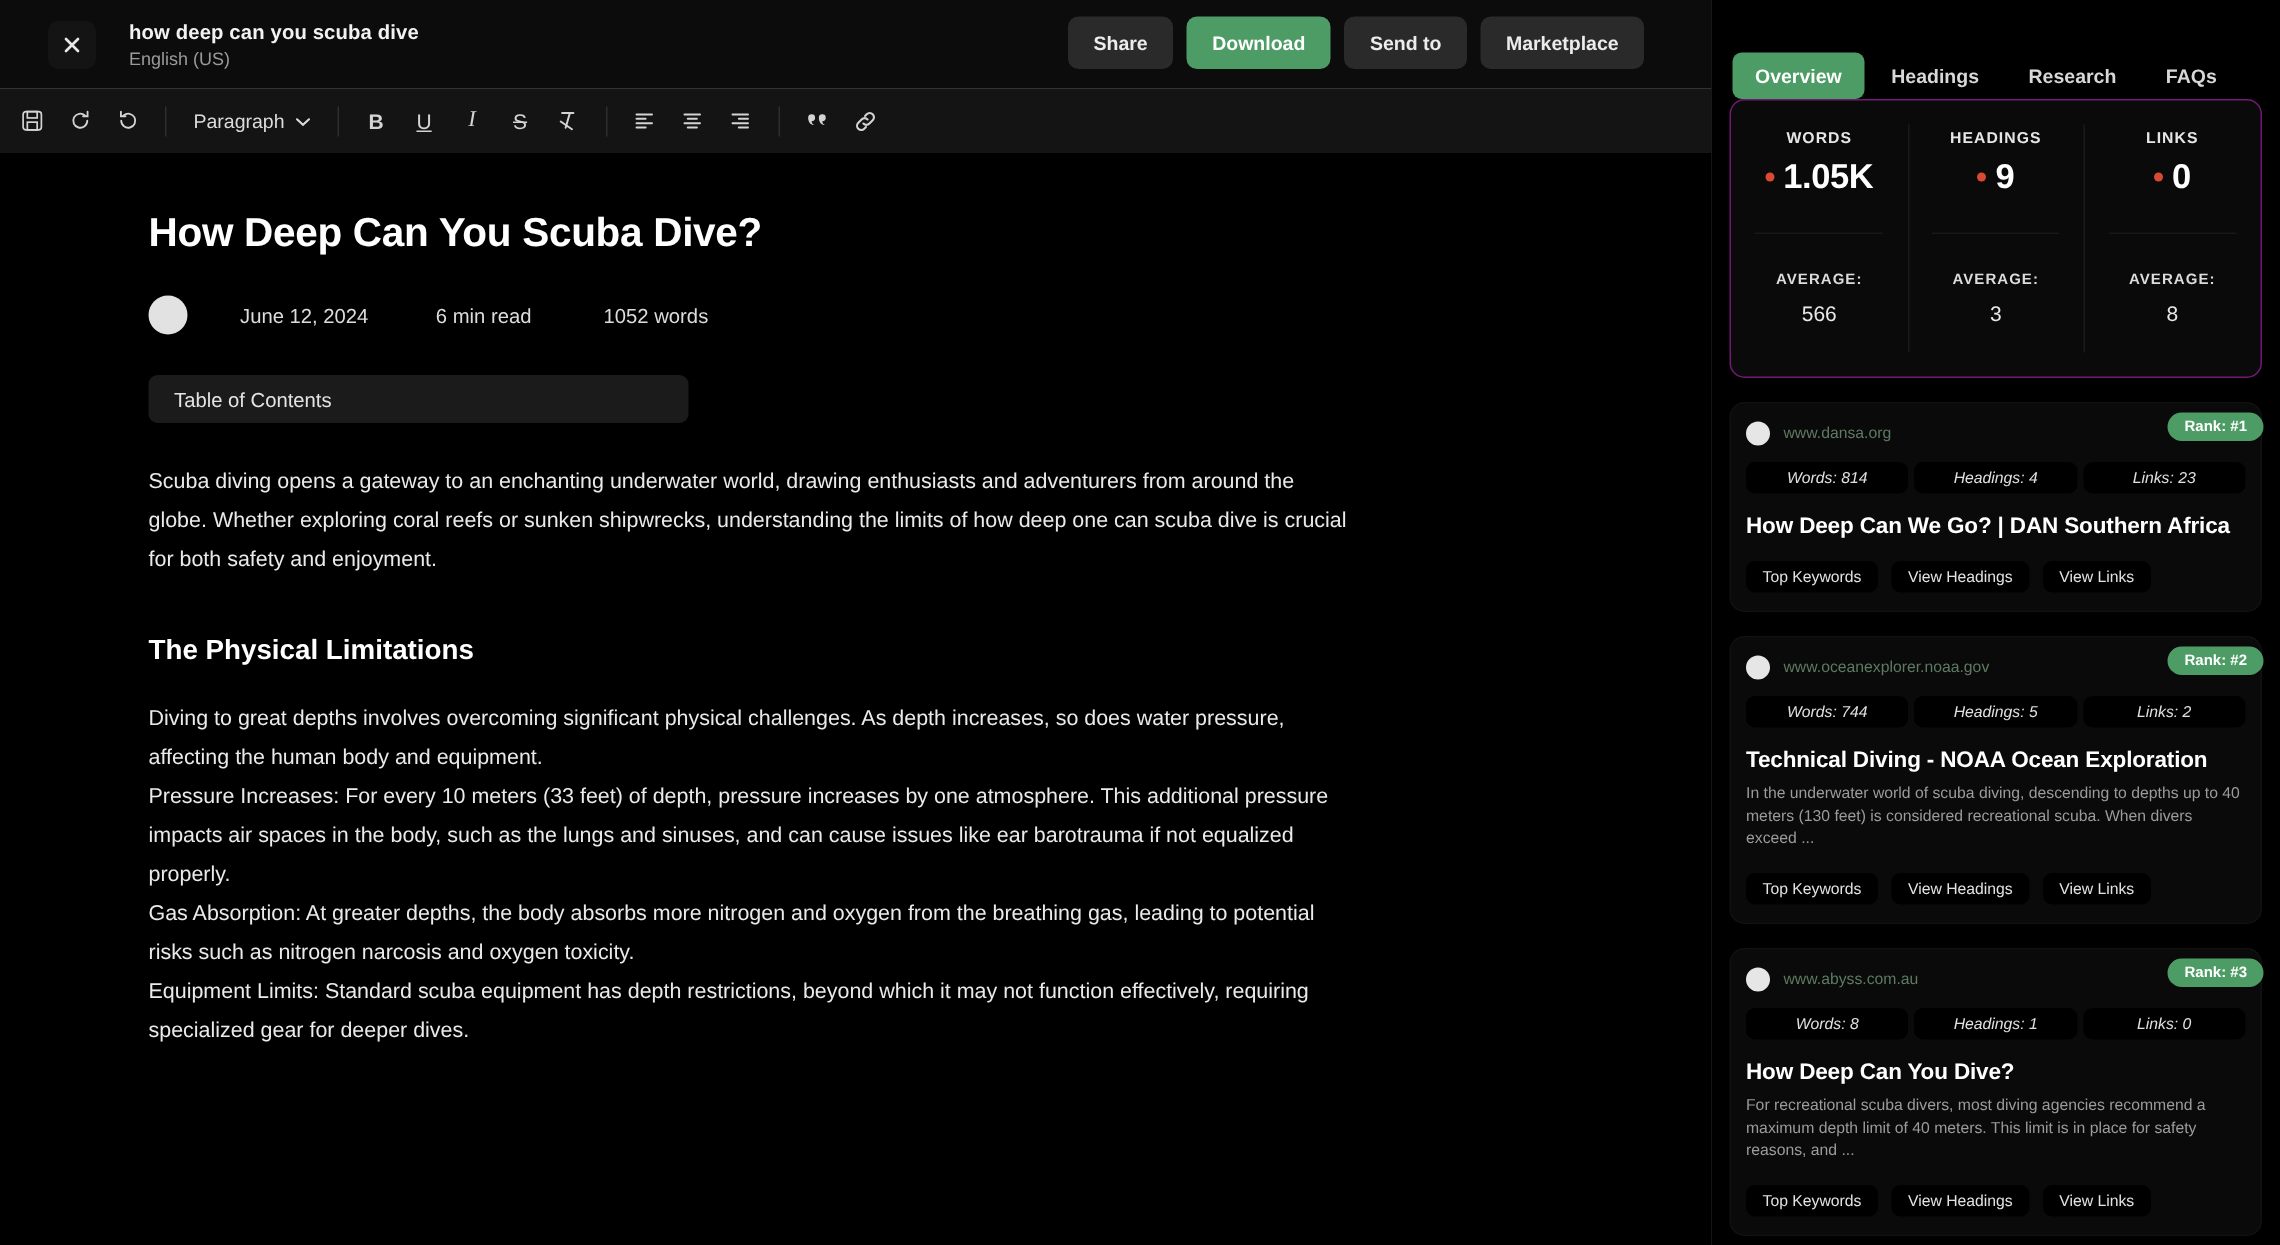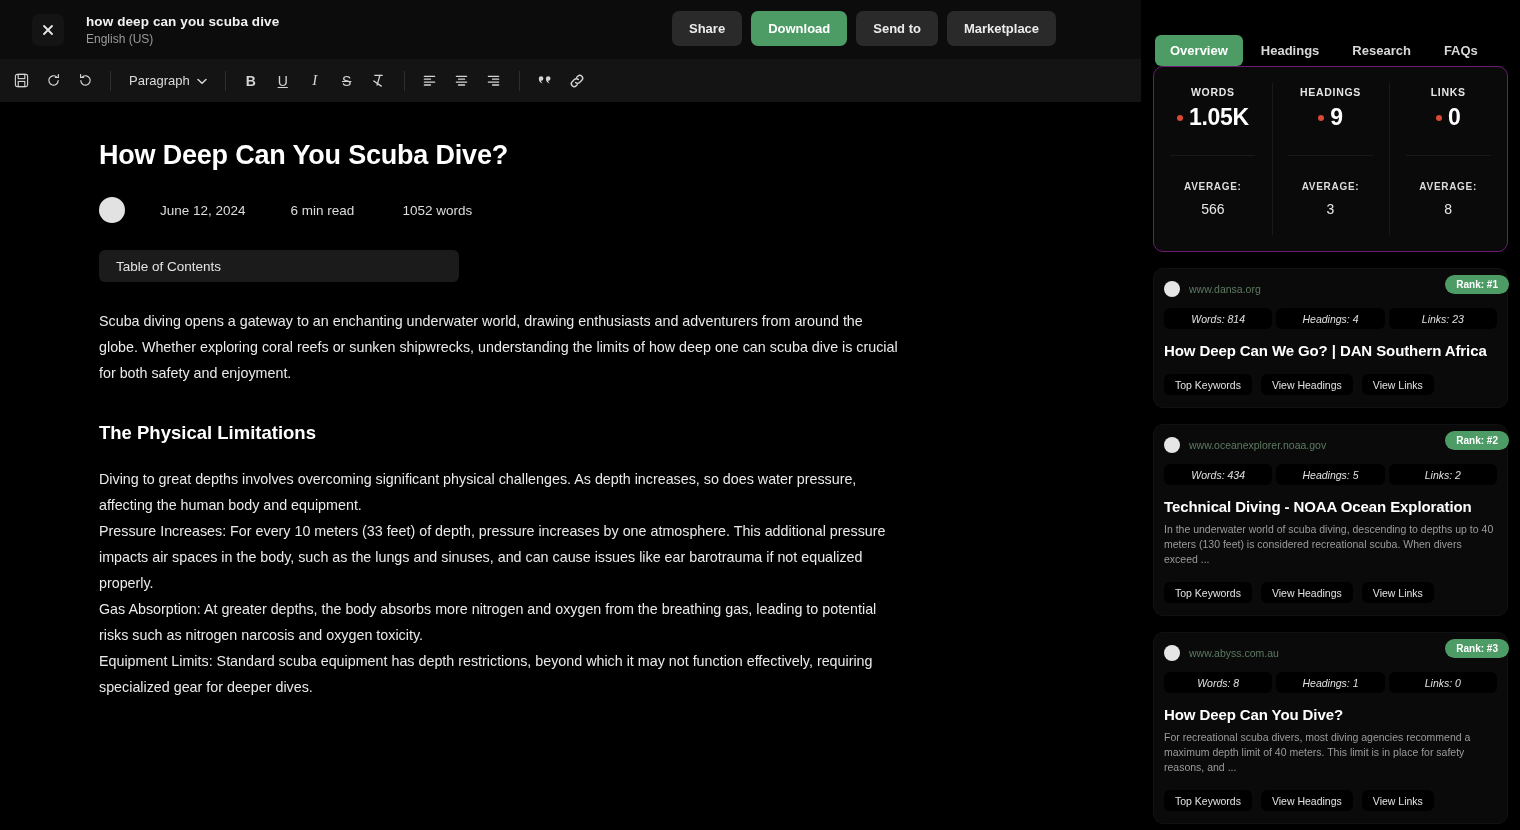--- a/index.html
+++ b/index.html
@@ -24,21 +24,21 @@
     width: 32px; height: 32px; margin-left: 32px;
     border-radius: 7px; background: #141414;
     display: flex; align-items: center; justify-content: center;
     color: #e8e8e8; font-size: 15px; line-height: 1;
     cursor: pointer;
   }
   .doc-meta { margin-left: 22px; display: flex; flex-direction: column; justify-content: center; }
   .doc-title-sm { font-size: 13.5px; font-weight: bold; color: #f2f2f2; letter-spacing: .1px; }
   .doc-lang { font-size: 12px; color: #9a9a9a; margin-top: 3px; }
 
-  .top-actions { position: absolute; left: 672px; top: 11px; display: flex; gap: 9px; }
+  .top-actions { position: absolute; left: 712px; top: 11px; display: flex; gap: 9px; }
   .tbtn {
     height: 35px; padding: 0 17px; border-radius: 7px;
     background: #2a2a2a; color: #ececec;
     font-size: 13px; font-weight: bold;
     display: flex; align-items: center; justify-content: center;
     cursor: pointer; border: none;
   }
   .tbtn.primary { background: #4e9c65; color: #ffffff; }
 
   .toolbar {
@@ -360,21 +360,21 @@
           </div>
         </div>
 
         <div class="result-card">
           <div class="rank-badge">Rank: #2</div>
           <div class="rc-head">
             <div class="favicon"></div>
             <div class="rc-url">www.oceanexplorer.noaa.gov</div>
           </div>
           <div class="rc-metrics">
-            <div class="metric">Words: 434</div>
+            <div class="metric">Words: 744</div>
             <div class="metric">Headings: 5</div>
             <div class="metric">Links: 2</div>
           </div>
           <div class="rc-title">Technical Diving - NOAA Ocean Exploration</div>
           <div class="rc-snippet">In the underwater world of scuba diving, descending to depths up to 40 meters (130 feet) is considered recreational scuba. When divers exceed ...</div>
           <div class="rc-actions">
             <div class="chip">Top Keywords</div>
             <div class="chip">View Headings</div>
             <div class="chip">View Links</div>
           </div>

